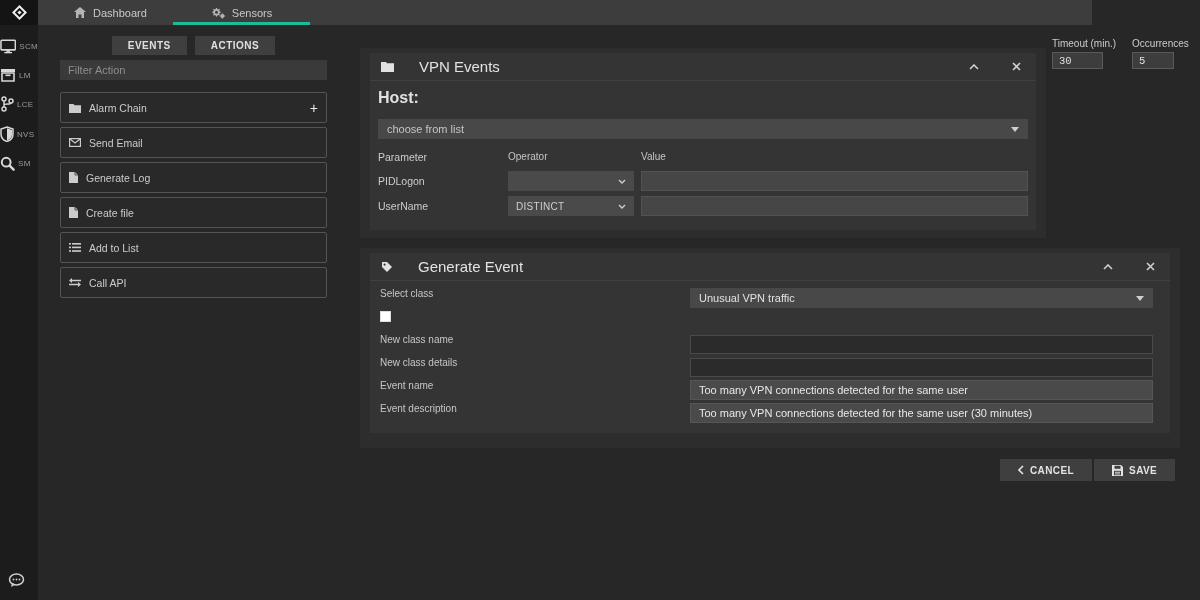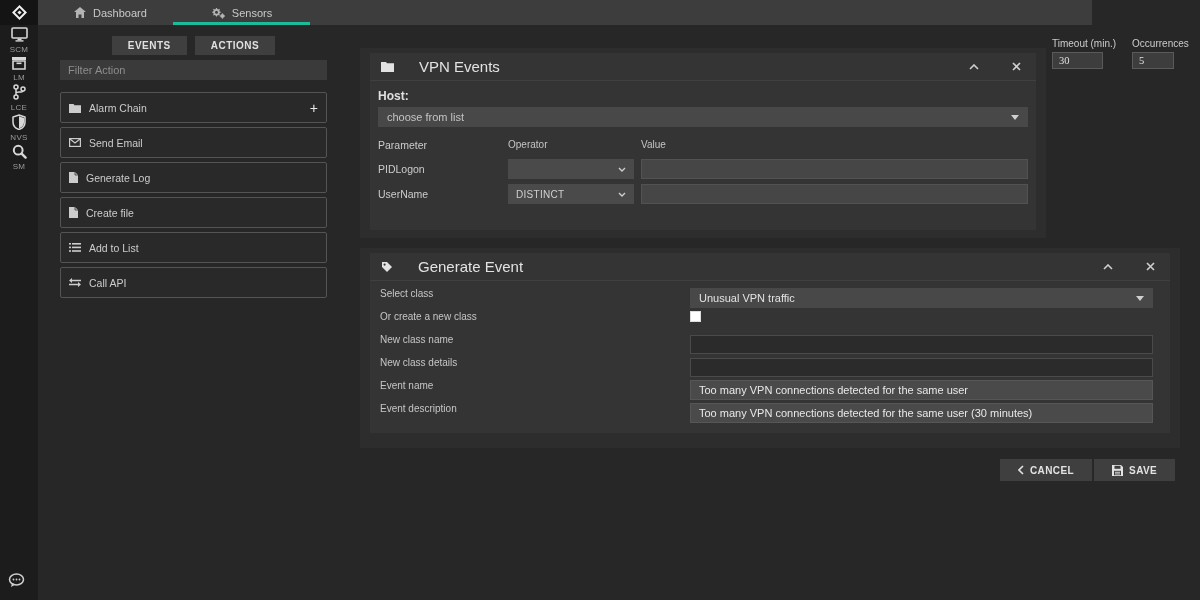--- a/index.html
+++ b/index.html
@@ -10,21 +10,21 @@
   .topbar { position:absolute; left:0; top:0; width:1092px; height:25px; background:#3d3d3d; display:flex; align-items:stretch; }
   .logo-block { width:38px; height:25px; background:#141414; display:flex; align-items:center; justify-content:center; flex:0 0 38px; }
   .nav-tabs { display:flex; align-items:stretch; margin-left:10px; }
   .nav-tab { display:flex; align-items:center; gap:7px; padding:0 26px; font-size:11px; color:#c9c9c9; position:relative; cursor:pointer; }
   .nav-tab.active { padding:0 38px; }
   .nav-tab.active::after { content:""; position:absolute; left:0; right:0; bottom:0; height:3px; background:#1abc9c; }
   .nav-tab svg { opacity:.85; }
 
   
   .rail { position:absolute; left:0; top:25px; width:38px; height:575px; background:#1c1c1c; }
-  .rail-item { width:38px; display:flex; flex-direction:column; align-items:center; gap:3px; margin-top:2px; color:#d8d8d8; cursor:pointer; }
+  .rail-item { width:38px; display:flex; flex-direction:row; align-items:center; gap:3px; margin-top:14px; color:#d8d8d8; cursor:pointer; }
   .rail-item .rail-label { font-size:8px; color:#9a9a9a; letter-spacing:.3px; }
   .rail-chat { position:absolute; left:8px; bottom:12px; color:#cfcfcf; cursor:pointer; }
 
   
   .actions-panel { position:absolute; left:60px; top:36px; width:267px; }
   .panel-tabs { display:flex; justify-content:center; gap:8px; }
   .panel-tab { background:#3f3f3f; border:none; color:#e0e0e0; font-size:10px; font-weight:bold; letter-spacing:.5px; height:19px; padding:0 16px; cursor:pointer; font-family:"Liberation Sans", sans-serif; }
   .filter-input { margin-top:5px; width:267px; height:20px; background:#3a3a3a; border:none; color:#ddd; font-size:11px; padding:0 8px; font-family:"Liberation Sans", sans-serif; }
   .filter-input::placeholder { color:#8d8d8d; }
   .action-list { margin-top:12px; }
@@ -35,21 +35,21 @@
   
   .card-wrap { position:absolute; background:#2d2d2d; }
   .card { position:absolute; background:#343434; }
   .card-header { height:28px; display:flex; align-items:center; gap:25px; padding:0 11px; border-bottom:1px solid #404040; color:#e2e2e2; font-size:15px; }
   .card-header .hspacer { flex:1; }
   .hdr-btn { background:none; border:none; color:#cfcfcf; cursor:pointer; padding:0 4px; display:flex; align-items:center; }
 
   .vpn-wrap   { left:360px; top:48px;  width:686px; height:190px; }
   .vpn-card   { left:10px;  top:5px;   width:666px; height:177px; }
   .vpn-body   { padding:6px 8px; }
-  .host-label { font-size:12px; font-weight:bold; color:#e0e0e0; margin:2px 0 4px; }
+  .host-label { font-size:16px; font-weight:bold; color:#e0e0e0; margin:2px 0 12px; }
   .select-box { background:#484848; height:20px; display:flex; align-items:center; padding:0 9px; font-size:11px; color:#c4c4c4; cursor:pointer; }
   .select-box .sspacer { flex:1; }
   .tri-down { width:0; height:0; border-left:4px solid transparent; border-right:4px solid transparent; border-top:5px solid #cfcfcf; }
 
   .param-grid { margin-top:12px; }
   .param-hdr { display:flex; font-size:10px; color:#c4c4c4; margin-bottom:8px; }
   .param-row { display:flex; align-items:center; margin-bottom:5px; }
   .col-param { width:130px; font-size:10.5px; color:#cccccc; flex:0 0 130px; }
   .col-op    { width:126px; flex:0 0 126px; margin-right:7px; }
   .col-val   { flex:1; }
@@ -66,21 +66,21 @@
   .gen-select { background:#484848; height:20px; display:flex; align-items:center; padding:0 9px; font-size:11px; color:#e2e2e2; cursor:pointer; }
   .gen-select .sspacer { flex:1; }
   .checkbox { width:11px; height:11px; background:#ffffff; border:1px solid #ddd; cursor:pointer; }
   .txt-empty { width:100%; height:19px; background:#2b2b2b; border:1px solid #4a4a4a; color:#ddd; font-size:11px; padding:0 8px; font-family:"Liberation Sans", sans-serif; }
   .txt-filled { width:100%; height:20px; background:#4a4a4a; border:1px solid #565656; color:#e8e8e8; font-size:11px; padding:0 8px; font-family:"Liberation Sans", sans-serif; }
 
   
   .settings { position:absolute; left:1052px; top:38px; display:flex; gap:16px; }
   .setting { display:flex; flex-direction:column; gap:3px; }
   .setting .slabel { font-size:10px; color:#cccccc; }
-  .sinput { height:17px; background:#3d3d3d; border:1px solid #5a5a5a; color:#e0e0e0; font-size:10.5px; padding:0 6px; font-family:Liberation Serif, serif; }
+  .sinput { height:17px; background:#3d3d3d; border:1px solid #5a5a5a; color:#e0e0e0; font-size:10.5px; padding:0 6px; font-family:Liberation Mono, monospace; }
   .sinput.w50 { width:51px; } .sinput.w42 { width:42px; }
 
   
   .footer-btns { position:absolute; left:1000px; top:459px; display:flex; gap:2px;border-radius:8px; }
   .f-btn { height:22px; background:#3f3f3f; border:none; color:#e3e3e3; font-size:10px; font-weight:bold; letter-spacing:.4px; display:flex; align-items:center; gap:6px; padding:0 18px; cursor:pointer; font-family:"Liberation Sans", sans-serif; }
 
   svg { display:block; }
 </style>
 </head>
 <body>
@@ -315,21 +315,20 @@
         <span class="gen-label">Select class</span>
         <div class="gen-field">
           <div class="gen-select">
             <span>Unusual VPN traffic</span>
             <span class="sspacer"></span>
             <span class="tri-down"></span>
           </div>
         </div>
       </div>
       <div class="gen-row">
-        <span class="gen-label">Or create a new class</span>
         <div class="gen-field">
             <div class="checkbox"></div>
           </div>
       </div>
       <div class="gen-row">
         <span class="gen-label">New class name</span>
         <div class="gen-field"><input class="txt-empty" value="" style=""></div>
       </div>
       <div class="gen-row">
         <span class="gen-label">New class details</span>

